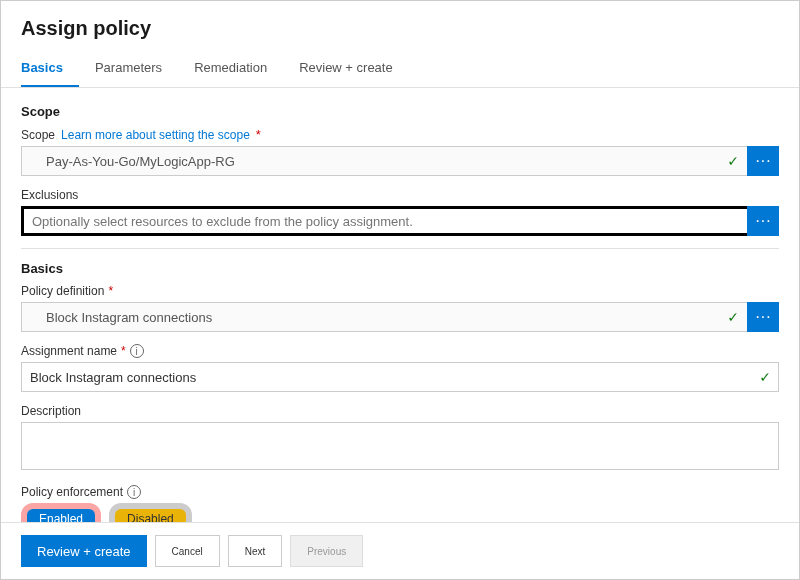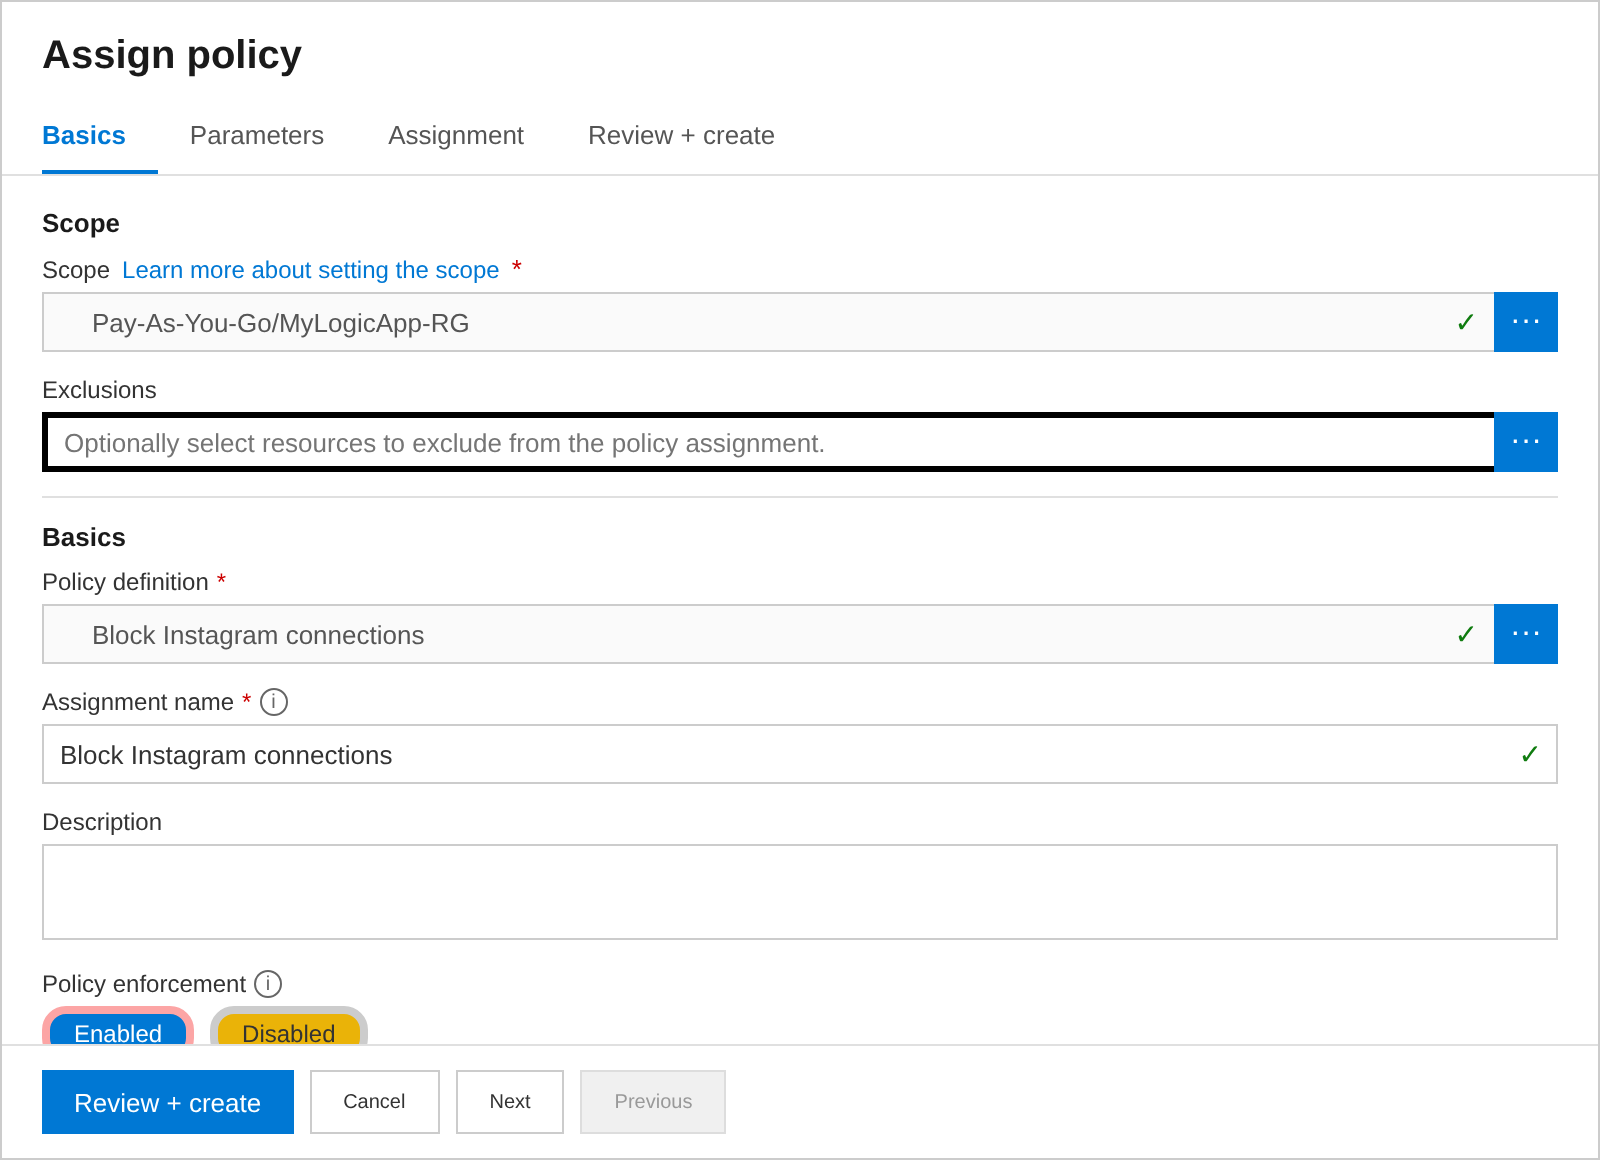--- a/index.html
+++ b/index.html
@@ -164,21 +164,21 @@
       outline: none;
       font-family: inherit;
     }
     .toggle-group {
       display: flex;
       align-items: center;
       gap: 8px;
       margin-top: 4px;
     }
     .toggle-btn {
-      border: 4px solid #fca5a5;
+      border: 6px solid #fca5a5;
       border-radius: 12px;
       padding: 3px 12px;
       font-size: 12px;
       cursor: pointer;
       background: #0078d4;
       color: #fff;
     }
     .toggle-btn.inactive {
       background: #eab308;
       color: #333;
@@ -219,21 +219,21 @@
   </style>
 </head>
 <body>
 
 <div class="page-container">
   <div class="header">
     <div class="page-title">Assign policy</div>
     <div class="tabs">
       <div class="tab active">Basics</div>
       <div class="tab">Parameters</div>
-      <div class="tab">Assignment</div>
+      <div class="tab">Remediation</div>
       <div class="tab">Review + create</div>
     </div>
   </div>
 
   <div class="content">
 
     <div class="section-title">Scope</div>
 
     <div class="field-group">
       <div class="scope-row">

